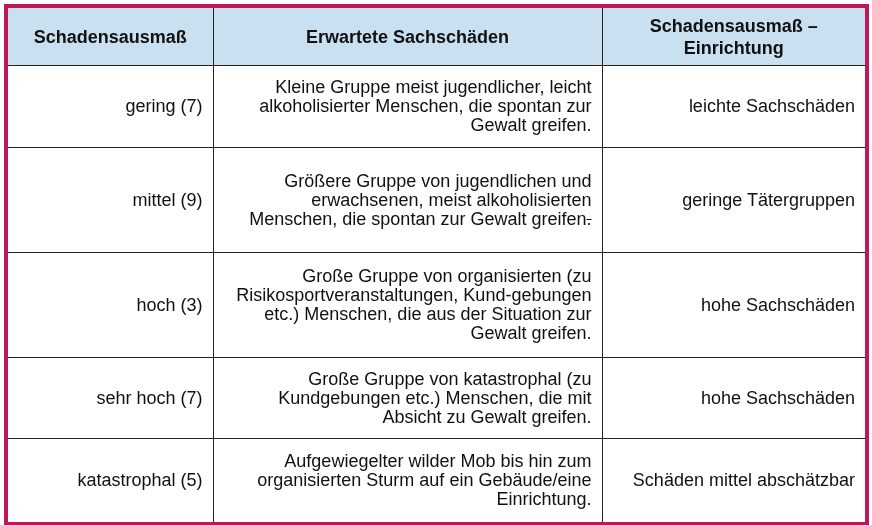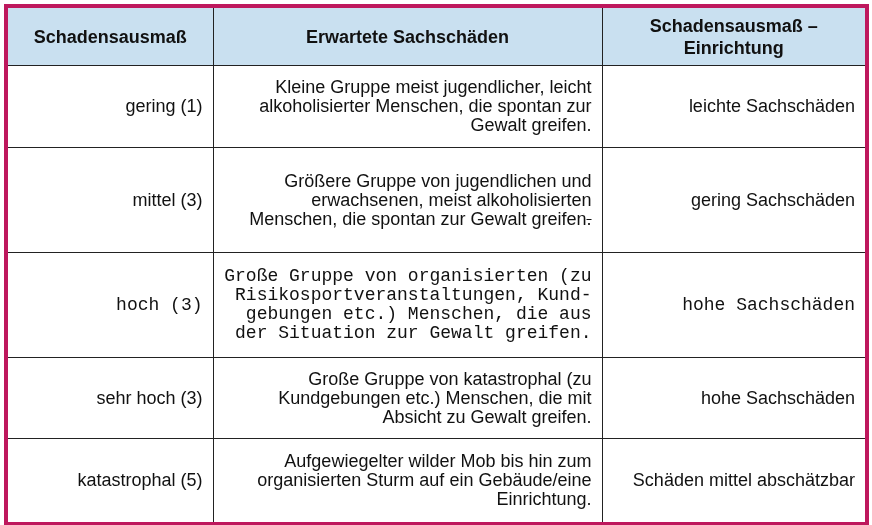--- a/index.html
+++ b/index.html
@@ -37,21 +37,21 @@
       background: #c9e0f0;
       font-weight: bold;
       text-align: center;
       height: 57px;
       line-height: 22px;
     }
     td.c2 { padding-left: 10px; }
     td.c3 { padding-left: 11px; }
     tr.r1 td { height: 81px; }
     tr.r2 td { height: 104px; }
-    tr.r3 td { height: 104px; font-family: Liberation Mono, monospace; }
+    tr.r3 td { height: 104px; }
     tr.r4 td { height: 80px; }
     tr.r5 td { height: 83px; }
     .strike-dot { text-decoration: line-through; }
   </style>
 </head>
 <body>
 
 <div class="wrap">
   <table>
     <colgroup>
@@ -64,36 +64,36 @@
         <th>Schadensausmaß</th>
         <th>Erwartete Sachschäden</th>
         <th>
           <span>Schadensausmaß –</span><br>
           <span>Einrichtung</span>
         </th>
       </tr>
     </thead>
     <tbody>
       <tr class="r1">
-        <td class="c1">gering (1)</td>
+        <td class="c1">gering (7)</td>
         <td class="c2">Kleine Gruppe meist jugendlicher, leicht alkoholisierter Menschen, die spontan zur Gewalt greifen.</td>
         <td class="c3">leichte Sachschäden</td>
       </tr>
       <tr class="r2">
-        <td class="c1">mittel (3)</td>
+        <td class="c1">mittel (9)</td>
         <td class="c2"><span>Größere Gruppe von jugendlichen und erwachsenen, meist alkoholisierten Menschen, die spontan zur Gewalt greifen</span><span class="strike-dot">.</span></td>
-        <td class="c3">gering Sachschäden</td>
+        <td class="c3">geringe Tätergruppen</td>
       </tr>
       <tr class="r3">
         <td class="c1">hoch (3)</td>
         <td class="c2">Große Gruppe von organisierten (zu Risikosportveranstaltungen, Kund-gebungen etc.) Menschen, die aus der Situation zur Gewalt greifen.</td>
         <td class="c3">hohe Sachschäden</td>
       </tr>
       <tr class="r4">
-        <td class="c1">sehr hoch (3)</td>
+        <td class="c1">sehr hoch (7)</td>
         <td class="c2">Große Gruppe von katastrophal (zu Kundgebungen etc.) Menschen, die mit Absicht zu Gewalt greifen.</td>
         <td class="c3">hohe Sachschäden</td>
       </tr>
       <tr class="r5">
         <td class="c1">katastrophal (5)</td>
         <td class="c2">Aufgewiegelter wilder Mob bis hin zum organisierten Sturm auf ein Gebäude/eine Einrichtung.</td>
         <td class="c3">Schäden mittel abschätzbar</td>
       </tr>
     </tbody>
   </table>

